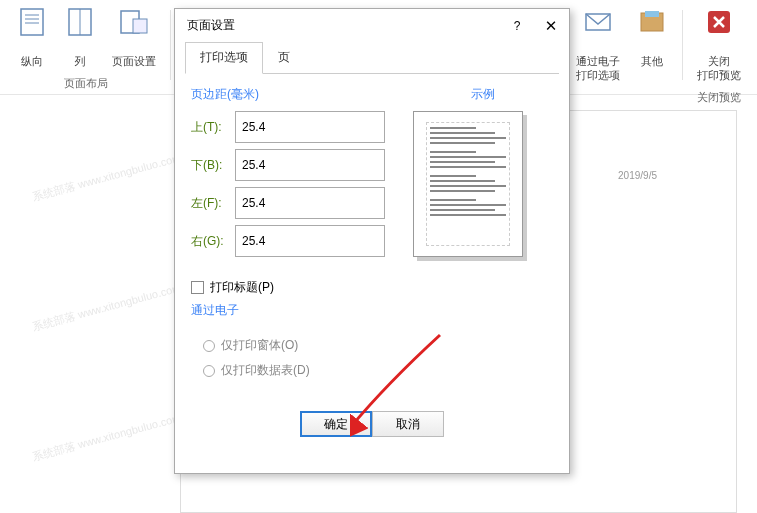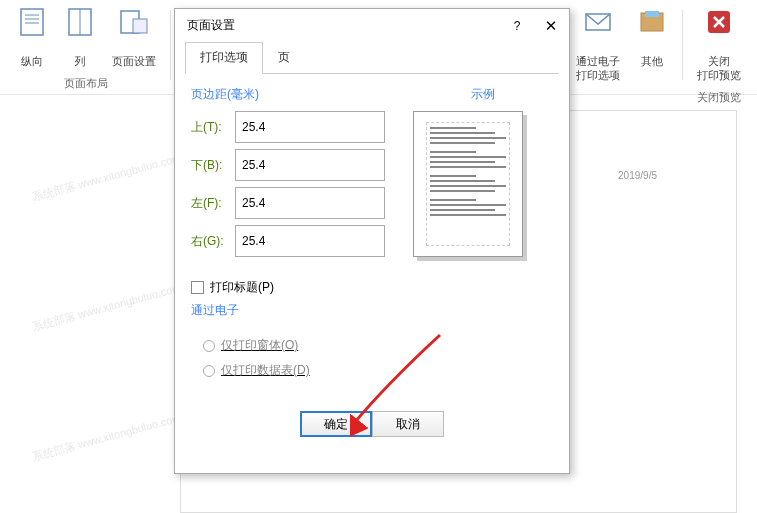--- a/index.html
+++ b/index.html
@@ -47,21 +47,21 @@
     .preview-line { height: 2px; background: #888; margin-bottom: 3px; }
     .preview-line.short { width: 60%; }
     .preview-line.med { width: 85%; }
     
     
     .checkbox-row { display: flex; align-items: center; padding: 2px 16px; margin-top: 4px; }
     .checkbox { width: 13px; height: 13px; border: 1px solid #888; margin-right: 6px; }
     
     
     .split-section { padding: 4px 16px; }
-    .radio-group { padding: 6px 0 4px 12px; text-decoration: underline; }
+    .radio-group { padding: 6px 0 4px 12px; }
     .radio-row { display: flex; align-items: center; padding: 4px 0; color: #888; }
     .radio { width: 12px; height: 12px; border: 1px solid #aaa; border-radius: 50%; margin-right: 6px; }
     
     
     .dialog-footer { display: flex; justify-content: center; padding: 20px 0 14px; }
     .footer-btn { width: 72px; height: 26px; display: flex; align-items: center; justify-content: center; border: 1px solid #bbb; background: linear-gradient(#fdfdfd,#ebebeb); cursor: pointer; font-size: 12px; }
     .footer-btn.primary { border: 2px solid #2a7bd4; }
     
     
     .arrow { position: absolute; left: 350px; top: 330px; pointer-events: none; }

